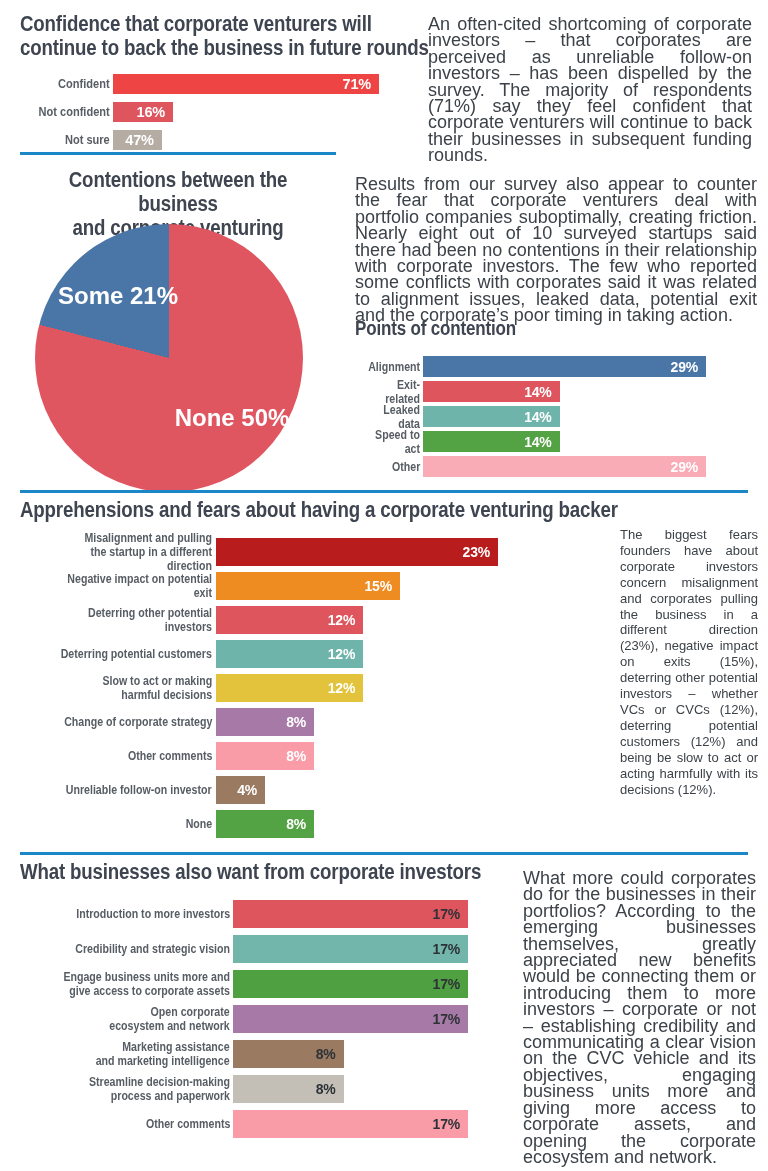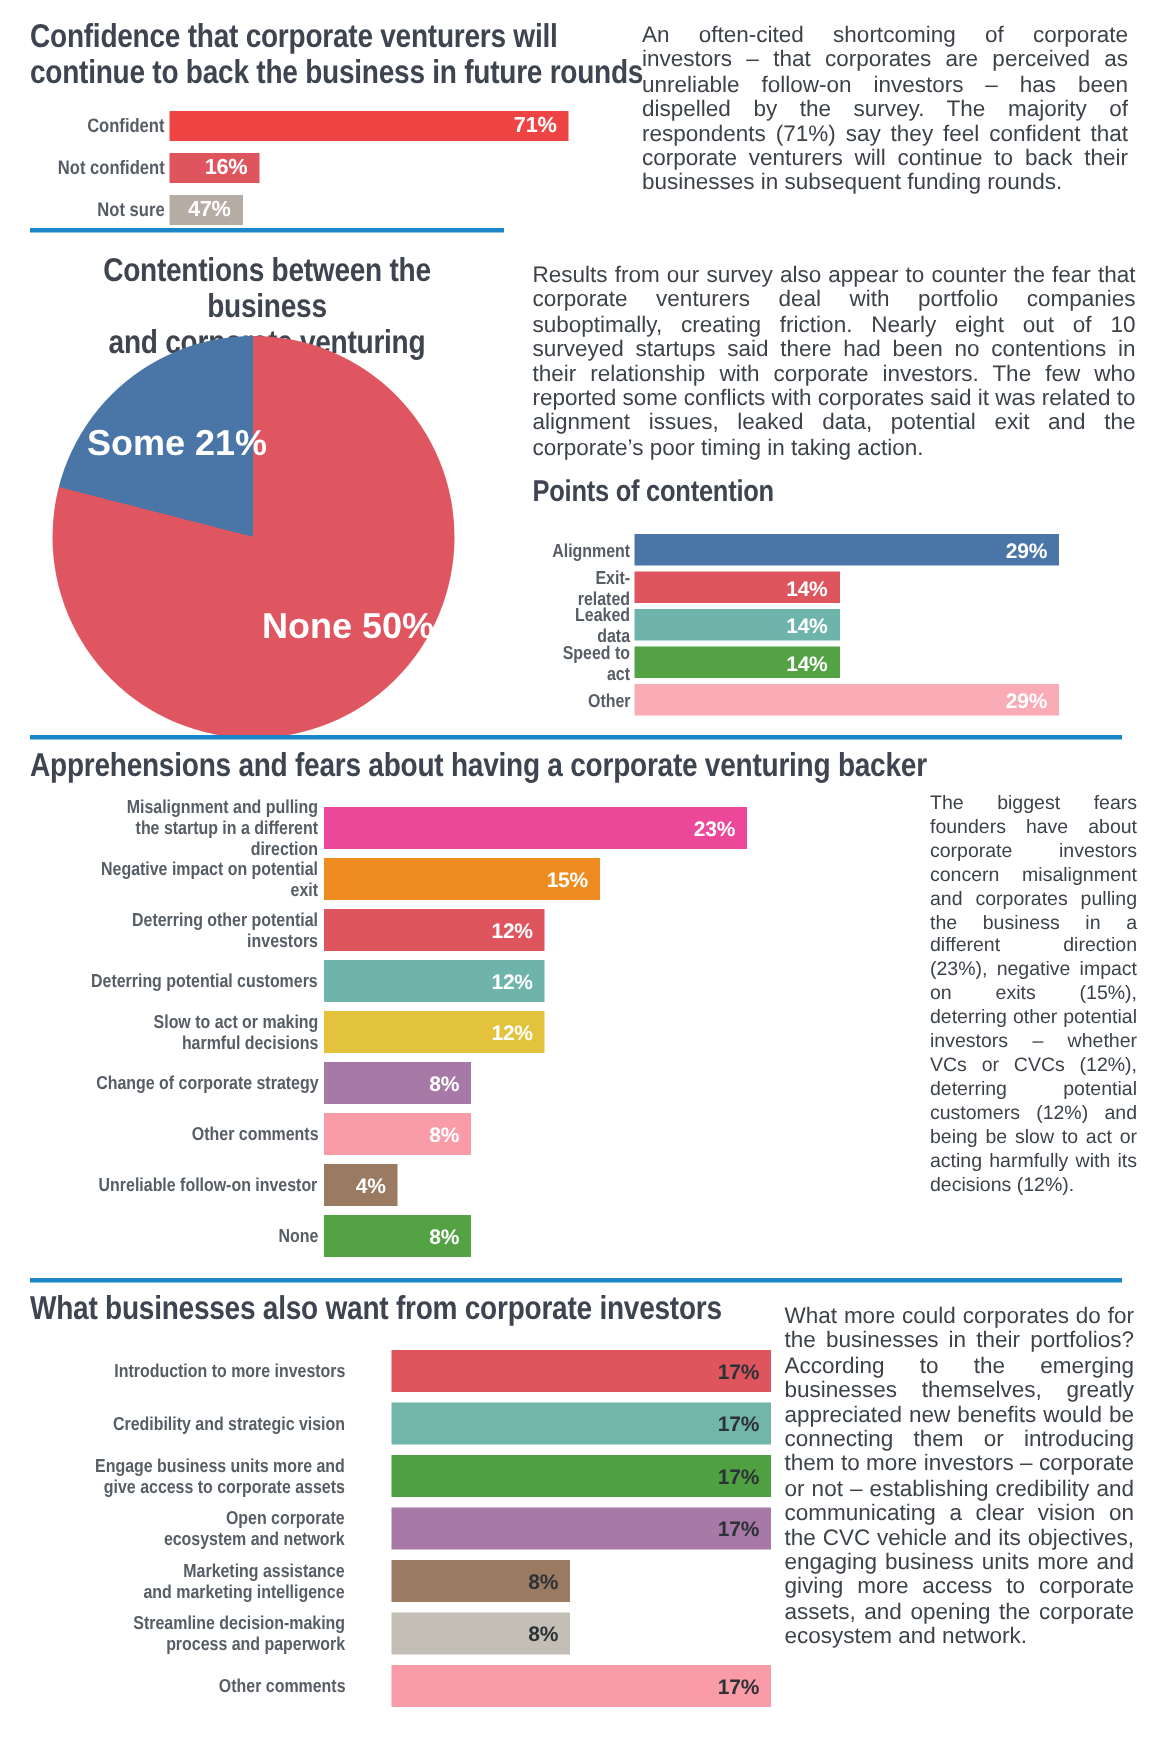--- a/index.html
+++ b/index.html
@@ -6,21 +6,21 @@
   #page{position:relative;width:768px;height:1171px;background:#ffffff;
         font-family:"Liberation Sans",sans-serif;overflow:hidden;}
   .abs{position:absolute;}
   
   .hd{font-weight:bold;color:#3e4550;font-size:22px;line-height:24px;
       white-space:pre-line;display:inline-block;transform:scaleX(.85);
       transform-origin:0 0;letter-spacing:-.2px;}
   .hd-center{transform-origin:50% 0;}
   .hd-small{font-size:20px;line-height:24px;}
   
-  .para{font-size:15px;line-height:16.4px;color:#3c4248;text-align:justify;
+  .para{font-size:18px;line-height:16.4px;color:#3c4248;text-align:justify;
         hyphens:auto;-webkit-hyphens:auto;}
   .para-narrow{font-size:13px;line-height:15.9px;}
   
   .divider{position:absolute;height:3px;background:#1b86c8;}
   
   .chart .crow{display:flex;align-items:center;}
   .clbl{display:flex;justify-content:flex-end;align-items:center;text-align:right;
         color:#575d64;font-weight:bold;font-size:12.5px;line-height:14px;}
   .clbl span{white-space:pre-line;display:inline-block;transform:scaleX(.85);
              transform-origin:100% 50%;}
@@ -30,23 +30,23 @@
   .c1 .crow{height:20px;margin-bottom:8px;}
   .c1 .clbl{width:90px;margin-right:3px;font-size:13px;}
   .c1 .carea{width:266px;}
   .c1 .pct{font-size:14.5px;}
   .c2 .crow{height:21px;margin-bottom:4px;}
   .c2 .clbl{width:65px;margin-right:3px;}
   .c2 .carea{width:283px;}
   .c3 .crow{height:28px;margin-bottom:6px;}
   .c3 .clbl{width:192px;margin-right:4px;justify-content:flex-end;}
   .c3 .carea{width:282px;}
-  .c4 .crow{height:28px;margin-bottom:7px;gap:28px;}
+  .c4 .crow{height:28px;margin-bottom:7px;}
   .c4 .clbl{width:210px;margin-right:3px;}
-  .c4 .carea{width:253px;}
+  .c4 .carea{width:235px;}
   .c4 .pct{color:#2d3237;}
   
   .pie{position:absolute;left:35px;top:224px;width:268px;height:268px;border-radius:50%;}
   .plabel{position:absolute;color:#ffffff;font-weight:bold;font-size:24px;
           transform:translate(-50%,-50%);white-space:nowrap;}
 </style>
 </head>
 <body>
 
 <div id="page">
@@ -159,21 +159,21 @@
   <div class="abs" style="left:20px;top:498px;">
     <span class="hd">Apprehensions and fears about having a corporate venturing backer</span>
   </div>
   <div class="abs chart c3" style="left:20px;top:538px;">
       <div class="crow">
         <div class="clbl">
           <span>Misalignment and pulling
 the startup in a different direction</span>
         </div>
         <div class="carea">
-          <div class="cbar" style="width: 100%; background: #ec4899;">
+          <div class="cbar" style="width: 100%; background: #b91c1c;">
             <span class="pct">23%</span>
           </div>
         </div>
       </div>
       <div class="crow">
         <div class="clbl">
           <span>Negative impact on potential exit</span>
         </div>
         <div class="carea">
           <div class="cbar" style="width: 65.2174%; background: rgb(238, 139, 33);">

